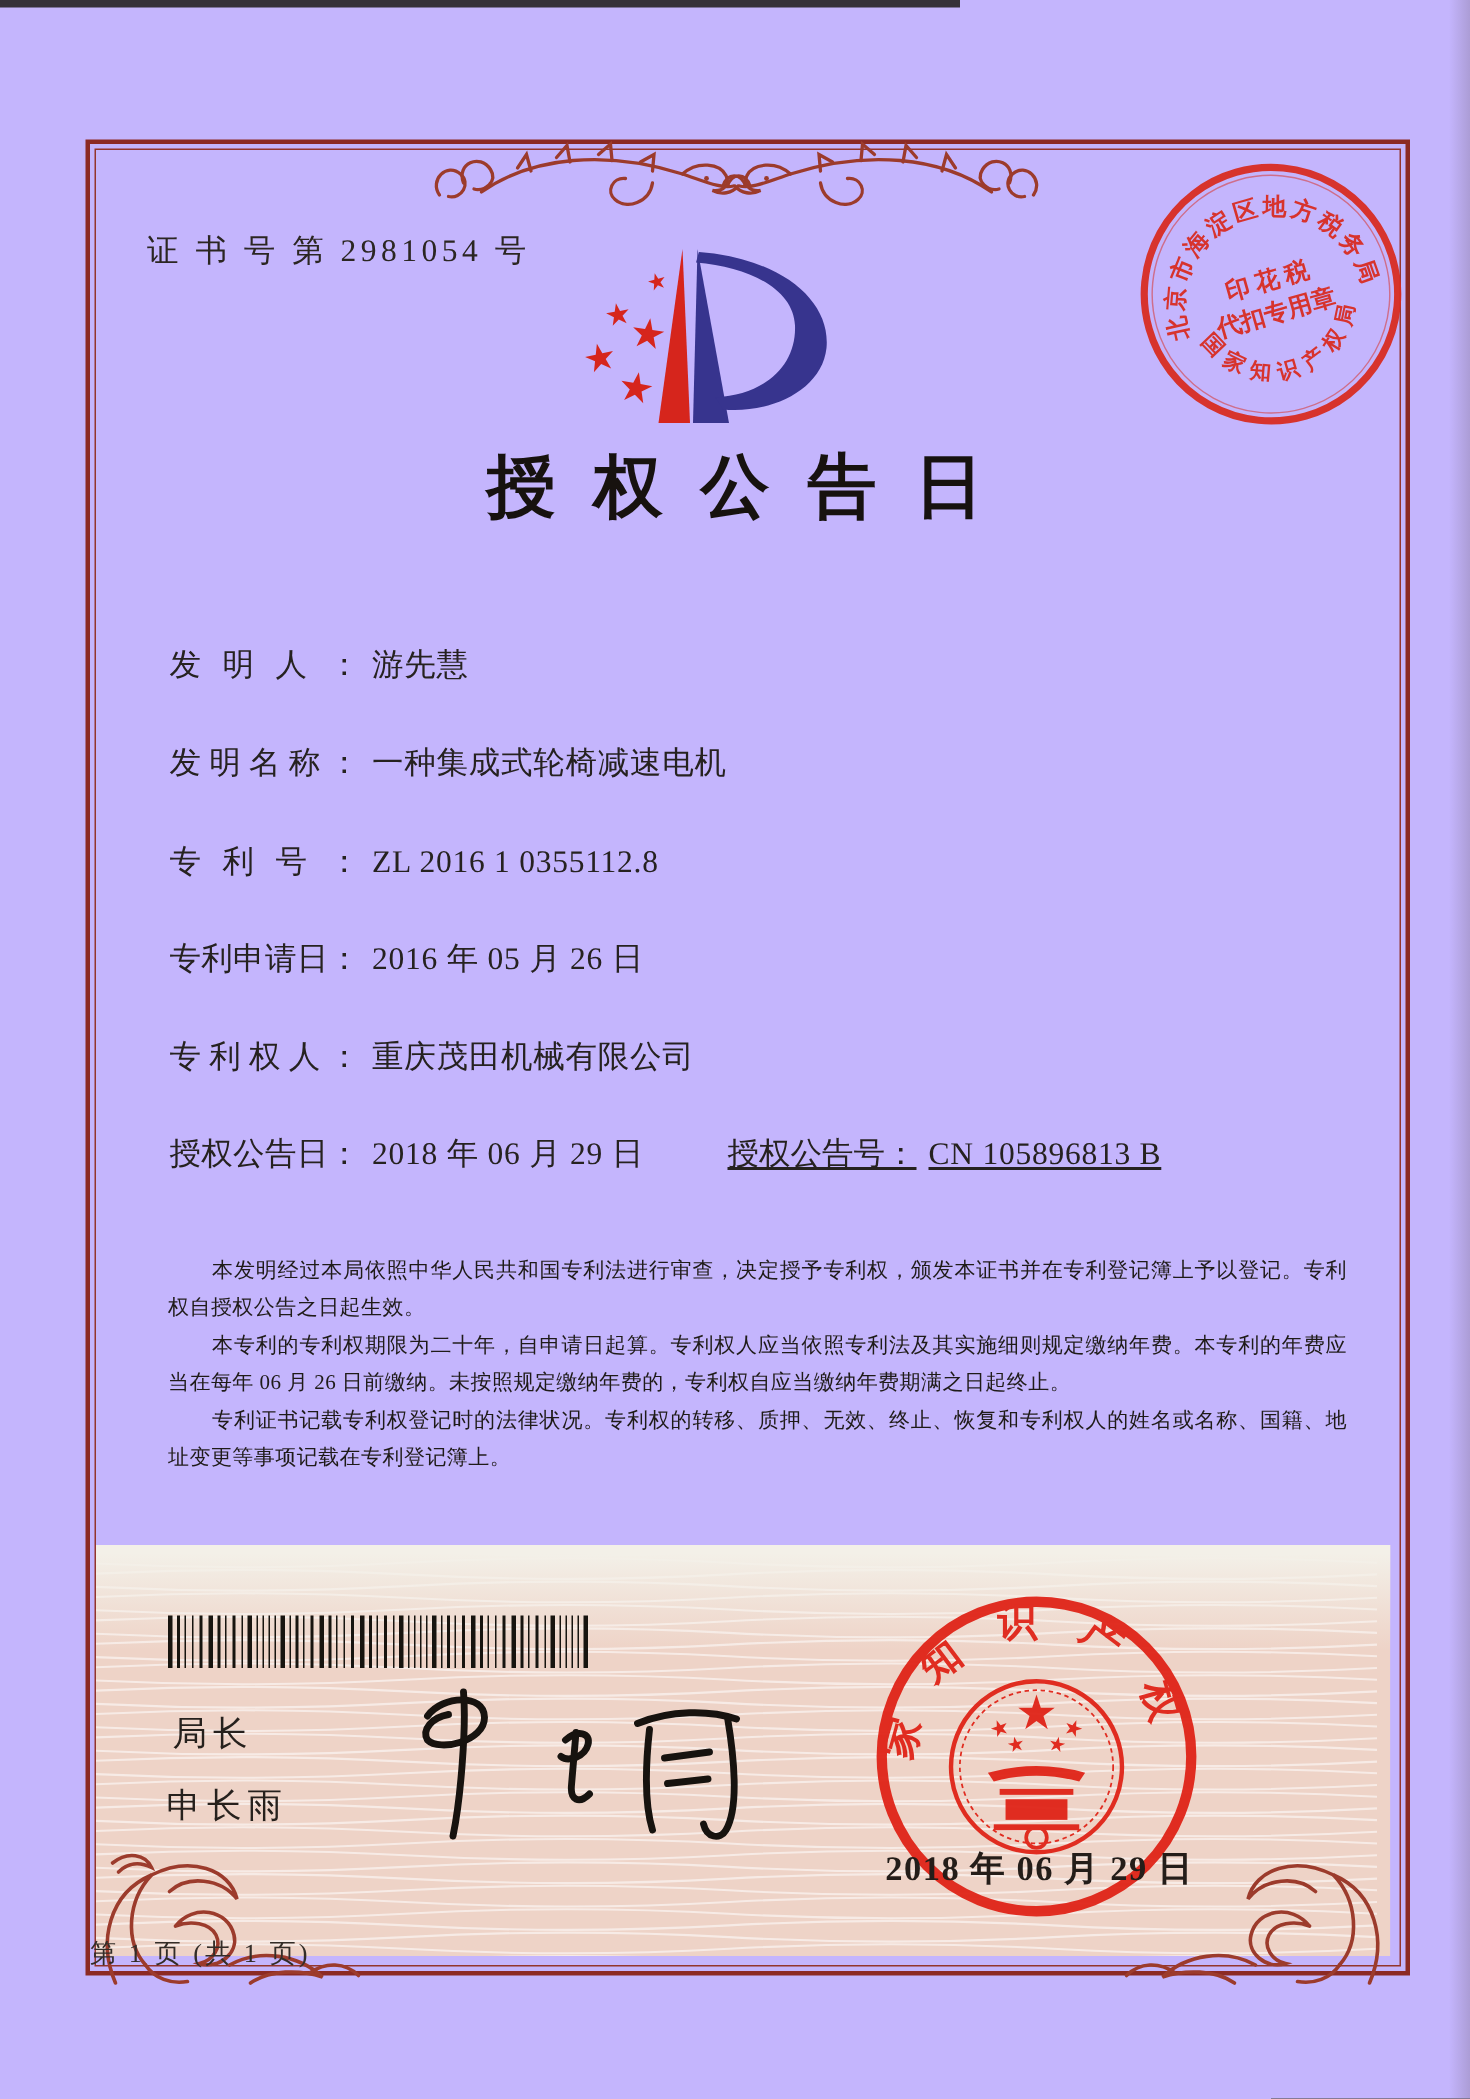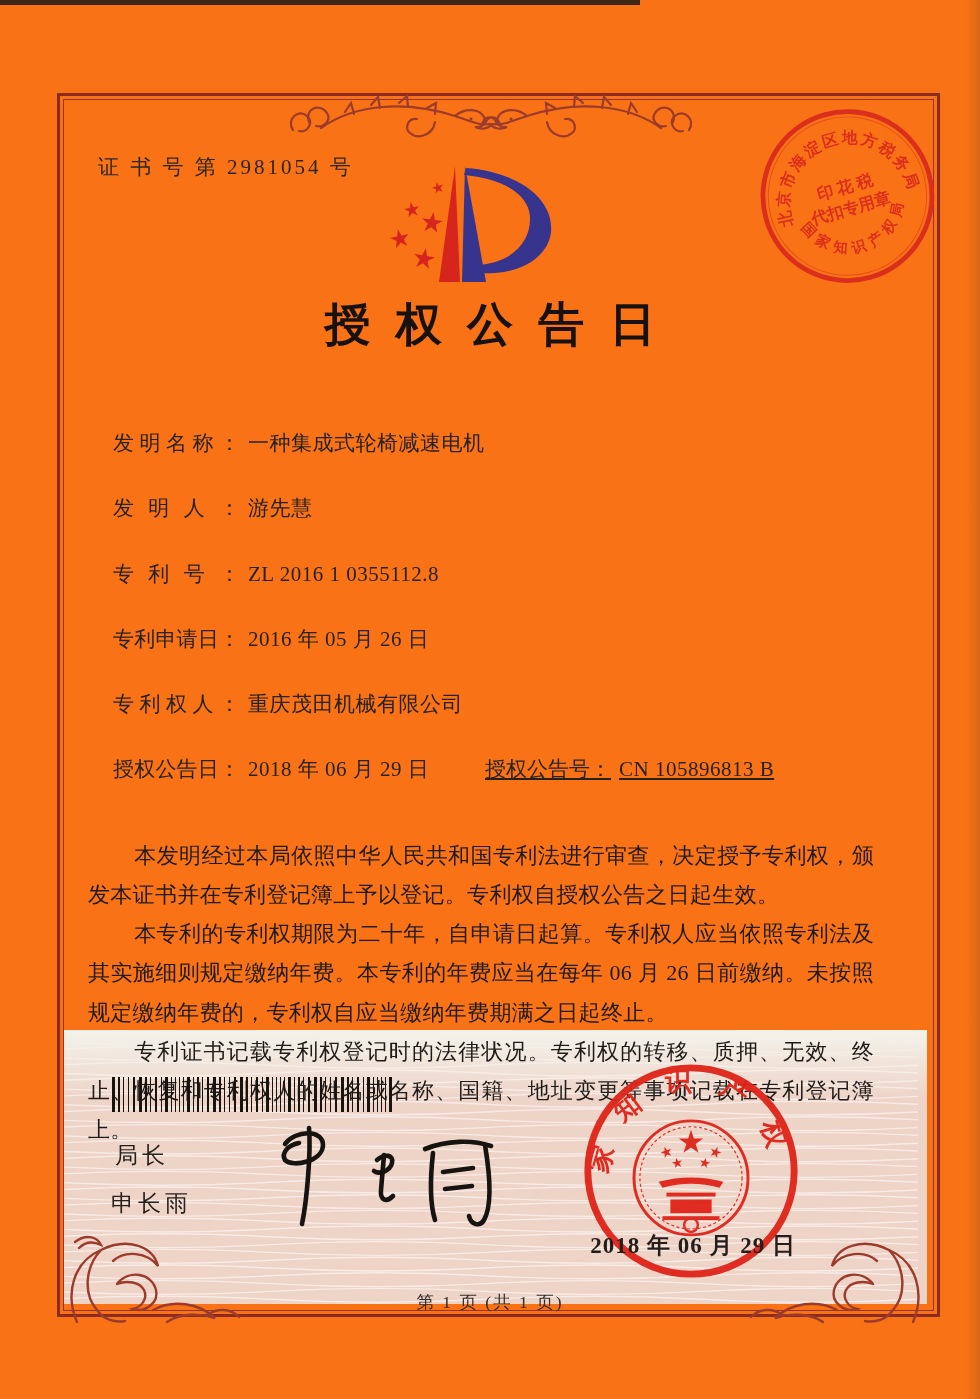--- a/index.html
+++ b/index.html
@@ -1,18 +1,18 @@
 <!DOCTYPE html>
 <html><head>
 <meta charset="utf-8">
 <style>
   html,body{margin:0;padding:0;background:#55504a;}
   .page{
     position:relative;width:980px;height:1399px;margin:0 auto;
-    background:#f97316;overflow:hidden;
+    background:#c4b5fd;overflow:hidden;
     font-family:"Liberation Serif","DejaVu Serif",serif;
     color:#221e1b;
   }
   .scan-edge{position:absolute;left:0;top:0;width:640px;height:5px;background:#1c1a18;opacity:.85;}
   .page-shade{position:absolute;top:0;right:0;width:14px;height:100%;
     background:linear-gradient(to left,rgba(60,45,35,.18),rgba(60,45,35,0));}
   
   .frame{position:absolute;left:57px;top:93px;width:877px;height:1218px;
     border:3px solid #8c2a24;}
   .frame-inner{position:absolute;inset:3px;border:1.5px solid #93352c;}
@@ -23,36 +23,36 @@
     background:linear-gradient(to bottom,#f3f0e8 8%,rgba(243,240,232,0));}
   
   .cert-no{position:absolute;left:98px;top:153px;font-size:21px;letter-spacing:3px;color:#2b2622;}
   .title{position:absolute;left:60px;right:60px;top:294px;text-align:center;
     font-size:46px;font-weight:700;letter-spacing:.55em;text-indent:.55em;color:#17120f;}
   .fields{position:absolute;left:113px;top:430px;width:780px;font-size:21px;color:#262220;}
   .frow{position:relative;margin-bottom:39px;line-height:1.25;white-space:nowrap;}
   .lab{display:inline-block;width:127px;text-align:justify;text-align-last:justify;vertical-align:top;}
   .val{margin-left:8px;letter-spacing:.5px;}
   .frow .col2{position:absolute;left:372px;top:0;text-decoration:underline;}
-  .paras{position:absolute;left:88px;top:836px;width:786px;font-size:22px;
+  .paras{position:absolute;left:112px;top:836px;width:786px;font-size:14px;
     line-height:1.78;color:#1f1b18;text-align:justify;}
   .paras p{margin:0;text-indent:2.1em;letter-spacing:.3px;}
   
   .barcode{position:absolute;left:112px;top:1077px;width:352px;height:35px;display:flex;align-items:stretch;}
   .barcode div{background:#17140f;}
   
   .sig-title{position:absolute;left:115px;top:1140px;font-size:23px;letter-spacing:4px;color:#26211d;}
   .sig-name{position:absolute;left:111px;top:1188px;font-size:23px;letter-spacing:4px;color:#26211d;}
   .autograph{position:absolute;left:255px;top:1118px;}
   
   .tax-stamp{position:absolute;left:752px;top:100px;transform:rotate(-16deg);opacity:.93;}
   .gov-seal{position:absolute;left:578px;top:1058px;opacity:.95;}
   .seal-date{position:absolute;left:588px;top:1230px;width:210px;text-align:center;
     font-size:23px;font-weight:700;color:#241d19;letter-spacing:1px;white-space:nowrap;}
-  .footer{position:absolute;left:60px;right:60px;top:1290px;text-align:center;
+  .footer{position:absolute;left:60px;right:60px;top:1290px;text-align:left;
     font-size:17.5px;letter-spacing:2px;color:#332d28;}
   .orn{position:absolute;}
 </style>
 </head>
 <body>
 
 <div class="page">
 
   <div class="scan-edge"></div>
 
@@ -177,24 +177,24 @@
       <text font-size="15" font-weight="700" fill="#d92a1e" letter-spacing="6">
         <textPath href="#taxBot" startOffset="50%" text-anchor="middle">国家知识产权局</textPath>
       </text>
     </svg>
   </div>
 
   <div class="title">授权公告日</div>
 
   <div class="fields">
     <div class="frow">
+      <span class="lab">发明人：</span><span class="val">游先慧</span>
+    </div>
+    <div class="frow">
       <span class="lab">发明名称：</span><span class="val">一种集成式轮椅减速电机</span>
-    </div>
-    <div class="frow">
-      <span class="lab">发明人：</span><span class="val">游先慧</span>
     </div>
     <div class="frow">
       <span class="lab">专利号：</span><span class="val">ZL 2016 1 0355112.8</span>
     </div>
     <div class="frow">
       <span class="lab">专利申请日：</span><span class="val">2016 年 05 月 26 日</span>
     </div>
     <div class="frow">
       <span class="lab">专利权人：</span><span class="val">重庆茂田机械有限公司</span>
     </div>

